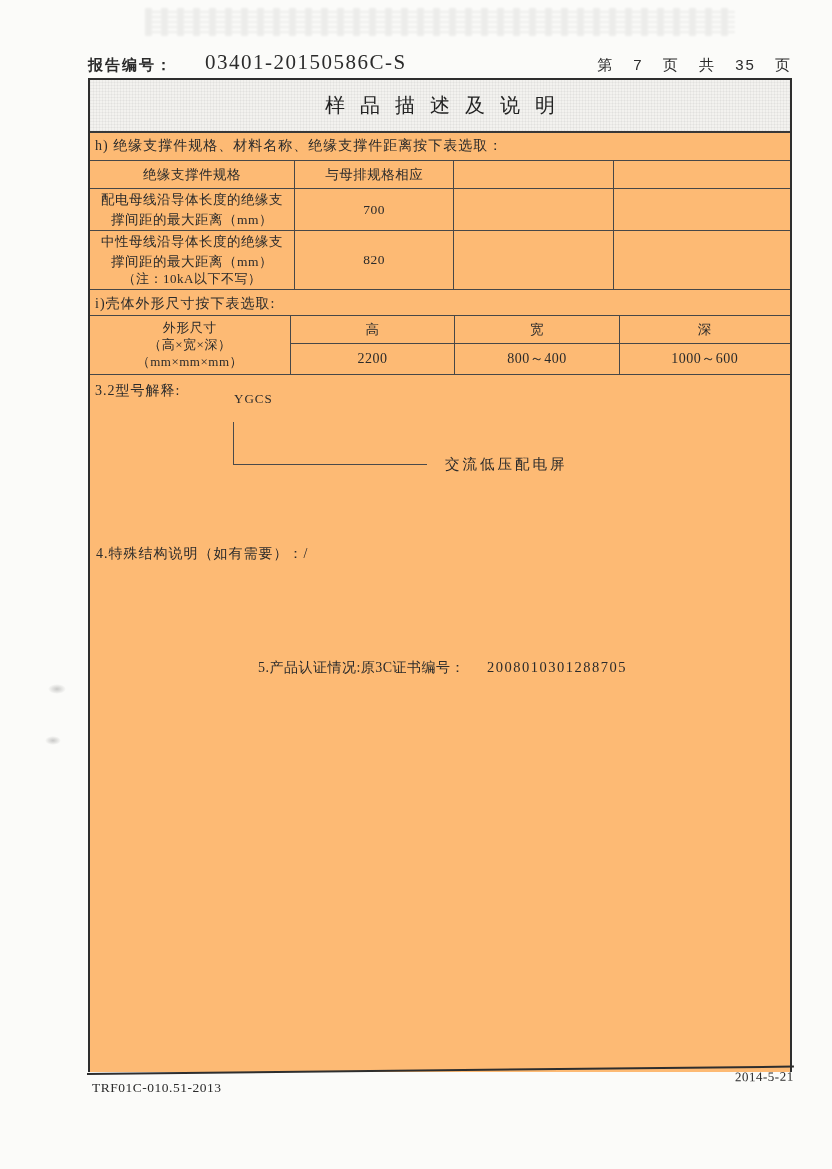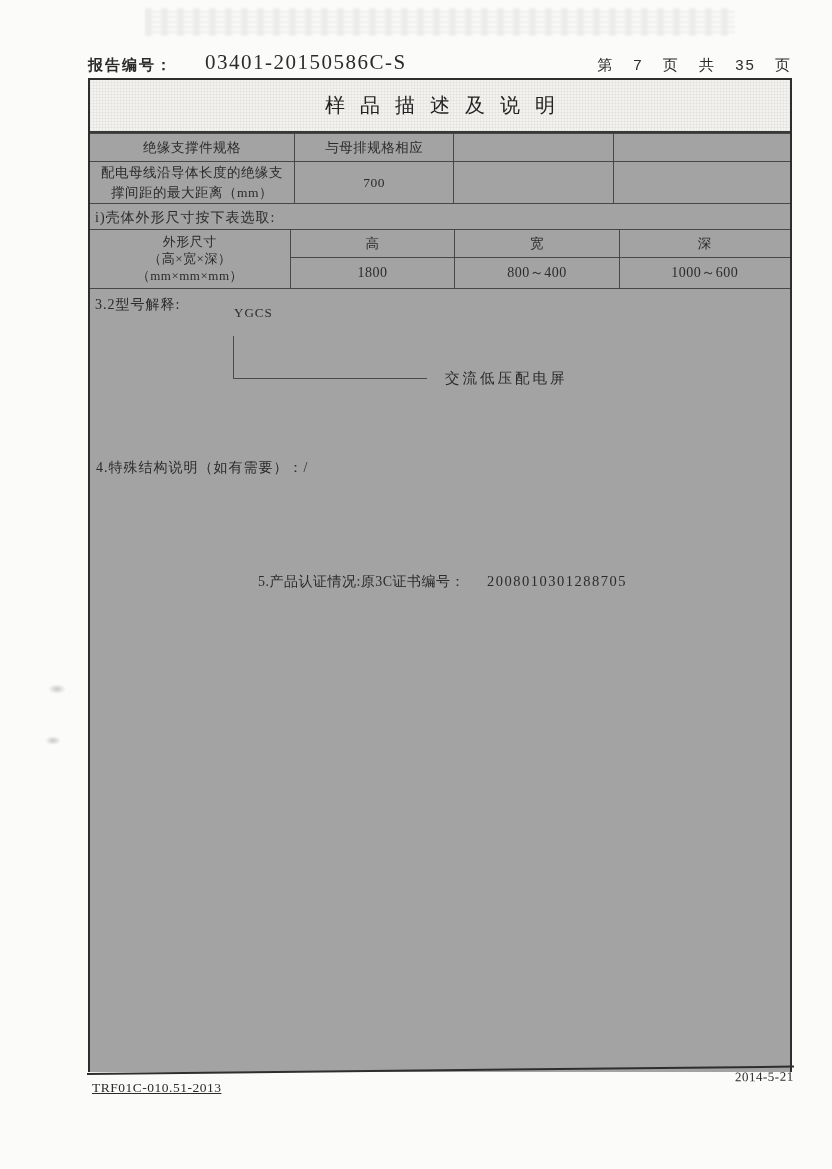--- a/index.html
+++ b/index.html
@@ -34,21 +34,21 @@
   }
   .report-label { font-family:Liberation Sans, sans-serif;
     font-weight:bold; letter-spacing:2px; }
   .report-number { margin-left:32px; letter-spacing:1.5px; font-size:21px; }
   .page-info { margin-left:auto; font-family:"Liberation Sans","DejaVu Sans",sans-serif;
     word-spacing:13px; letter-spacing:2px; font-size:15px; }
 
   
   .doc-box {
     position:absolute; left:88px; top:78px; width:704px; height:994px;
-    border:2px solid #2e2e2e; border-bottom:none; background:#a3a3a3;
+    border:2px solid #2e2e2e; border-bottom:none; background:#fdba74;
   }
   .box-bottom-line {
     position:absolute; left:87px; top:1073px; width:707px; height:2px;
     background:#2e2e2e; transform:rotate(-0.6deg); transform-origin:left center;
   }
 
   .title-band {
     height:53px; border-bottom:2px solid #383838;
     background-color:#f3f2ef;
     background-image:
@@ -91,21 +91,21 @@
   .model-text { position:absolute; left:128px; top:16px; font-size:13px; letter-spacing:1px;margin-left:16px; }
   .elbow { position:absolute; left:143px; top:47px; width:194px; height:43px;
     border-left:1.5px solid #4a4a4a; border-bottom:1.5px solid #4a4a4a; }
   .callout-label { position:absolute; left:355px; top:80px; font-size:14.5px; letter-spacing:3px; }
 
   .sec-4 { margin-top:52px; padding-left:6px; font-size:14px; letter-spacing:1px; }
   .sec-5 { margin-top:96px; padding-left:5px; font-size:14px; letter-spacing:0.5px;text-align:center; }
   .cert-number { margin-left:18px; letter-spacing:1.5px; font-size:14.5px; }
 
   
-  .footer-doc-code { position:absolute; left:92px; top:1080px; font-size:13.5px; letter-spacing:0.5px;text-decoration:underline; }
+  .footer-doc-code { position:absolute; left:92px; top:1080px; font-size:13.5px; letter-spacing:0.5px; }
   .footer-date { position:absolute; right:38px; top:1069px; font-size:13px; letter-spacing:0.5px;
     transform:rotate(-0.6deg); }
 </style>
 </head>
 <body>
 
 <div class="page">
 
   <div class="scan-noise"></div>
   <div class="smudge s1"></div>
@@ -116,32 +116,42 @@
     <span class="report-number">03401-20150586C-S</span>
     <span class="page-info">第 7 页 共 35 页</span>
   </div>
 
   <div class="doc-box">
 
     <div class="title-band">
       <span class="doc-title">样品描述及说明</span>
     </div>
 
+    <div class="pre-line h-line">h) 绝缘支撑件规格、材料名称、绝缘支撑件距离按下表选取：</div>
 
     <table class="tbl-h">
       <tbody>
           <tr class="hdr">
         <td class="c1">绝缘支撑件规格</td>
         <td class="c2">与母排规格相应</td>
         <td class="c3"></td>
         <td class="c4"></td>
       </tr>
       <tr class="r2">
         <td class="c1">配电母线沿导体长度的绝缘支撑间距的最大距离（mm）</td>
         <td class="c2">700</td>
+        <td class="c3"></td>
+        <td class="c4"></td>
+      </tr>
+      <tr class="r3">
+        <td class="c1">
+          <span>中性母线沿导体长度的绝缘支撑间距的最大距离（mm）</span>
+          <span class="dim-line">（注：10kA以下不写）</span>
+        </td>
+        <td class="c2">820</td>
         <td class="c3"></td>
         <td class="c4"></td>
       </tr>
     </tbody>
       </table>
 
     <div class="pre-line i-line">i)壳体外形尺寸按下表选取:</div>
 
     <table class="tbl-i">
       <tbody>
@@ -149,21 +159,21 @@
         <td class="c1" rowspan="2">
           <span class="dim-line">外形尺寸</span>
           <span class="dim-line">（高×宽×深）</span>
           <span class="dim-line">（mm×mm×mm）</span>
         </td>
         <td class="c2">高</td>
         <td class="c3">宽</td>
         <td class="c4">深</td>
       </tr>
       <tr class="val">
-        <td class="c2">1800</td>
+        <td class="c2">2200</td>
         <td class="c3">800～400</td>
         <td class="c4">1000～600</td>
       </tr>
     </tbody>
       </table>
 
     <div class="sec-32">
       <div class="sec32-heading">3.2型号解释:</div>
       <div class="model-text">YGCS</div>
       <div class="elbow"></div>

